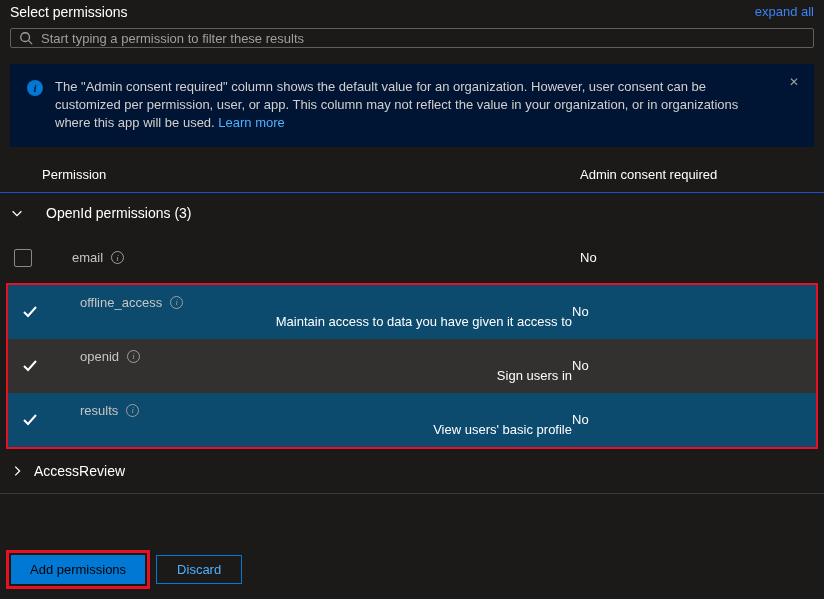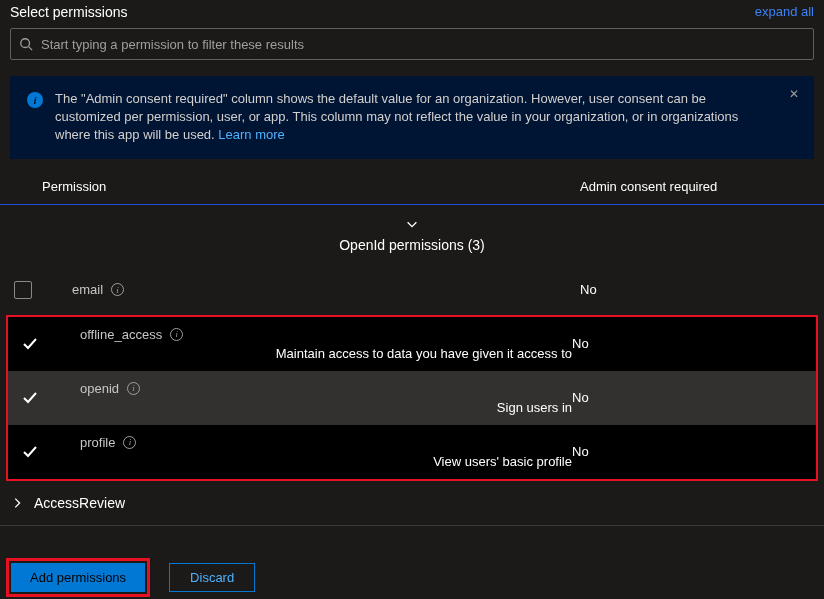--- a/index.html
+++ b/index.html
@@ -35,21 +35,21 @@
     }
     .search-wrap {
       padding: 8px 10px;
     }
     .search-box {
       display: flex;
       align-items: center;
       border: 1px solid #605e5c;
       border-radius: 2px;
       background: #1b1a19;
-      height: 32px;
+      height: 20px;
       padding: 0 8px;
     }
     .search-icon-svg {
       width: 14px;
       height: 14px;
       fill: none;
       stroke: #a19f9d;
       stroke-width: 1.5;
       flex-shrink: 0;
     }
@@ -132,23 +132,22 @@
     }
     .col-admin {
       width: 234px;
       font-size: 13px;
       color: #ffffff;
     }
     .group-row {
       display: flex;
       align-items: center;
       padding: 12px 10px;
-      gap: 6px;
-      cursor: pointer;
-      flex-direction: column;
+      gap: 22px;
+      cursor: pointer;
     }
     .chevron-svg {
       width: 14px;
       height: 14px;
       fill: none;
       stroke: #ffffff;
       stroke-width: 1.5;
     }
     .group-label {
       font-size: 14px;
@@ -158,21 +157,21 @@
       border: 2px solid #e81123;
       margin: 0 6px;
     }
     .perm-row {
       display: flex;
       align-items: center;
       padding: 10px 10px 10px 10px;
       min-height: 50px;
     }
     .perm-row.dark {
-      background: #000000;
+      background: #0c4a6e;
     }
     .perm-row.darker {
       background: #323130;
     }
     .checkbox-cell {
       width: 32px;
       display: flex;
       align-items: center;
       justify-content: flex-start;
       padding-left: 4px;
@@ -233,21 +232,21 @@
     .access-review-row {
       display: flex;
       align-items: center;
       padding: 14px 10px;
       gap: 10px;
       border-bottom: 1px solid #3b3a39;
       cursor: pointer;
     }
     .footer {
       position: absolute;
-      bottom: 2px;
+      bottom: 10px;
       left: 0;
       padding: 0 6px;
       display: flex;
       gap: 6px;
       align-items: center;
     }
     .btn-primary-wrap {
       border: 3px solid #e81123;
       padding: 2px;
       display: inline-block;
@@ -260,21 +259,20 @@
       font-size: 13px;
       cursor: pointer;
     }
     .btn-secondary {
       background: transparent;
       border: 1px solid #0078d4;
       color: #4db2ff;
       padding: 6px 20px;
       font-size: 13px;
       cursor: pointer;
-      margin-left: 13px;
     }
   </style>
 </head>
 <body>
 
 <div class="header-row">
   <div class="title">Select permissions</div>
   <div class="expand-all">expand all</div>
 </div>
 
@@ -356,21 +354,21 @@
   </div>
 
   <div class="perm-row dark">
     <div class="checkbox-cell">
       <svg class="checkmark-svg" viewBox="0 0 16 16">
         <polyline points="2,8 6,12 14,3"></polyline>
       </svg>
     </div>
     <div class="perm-body">
       <div class="perm-name-row">
-        <span class="perm-name">profile</span>
+        <span class="perm-name">results</span>
         <span class="perm-info-icon"></span>
       </div>
       <div class="perm-desc">View users' basic profile</div>
     </div>
     <div class="perm-admin">No</div>
   </div>
 
 </div>
 
 <div class="access-review-row">

